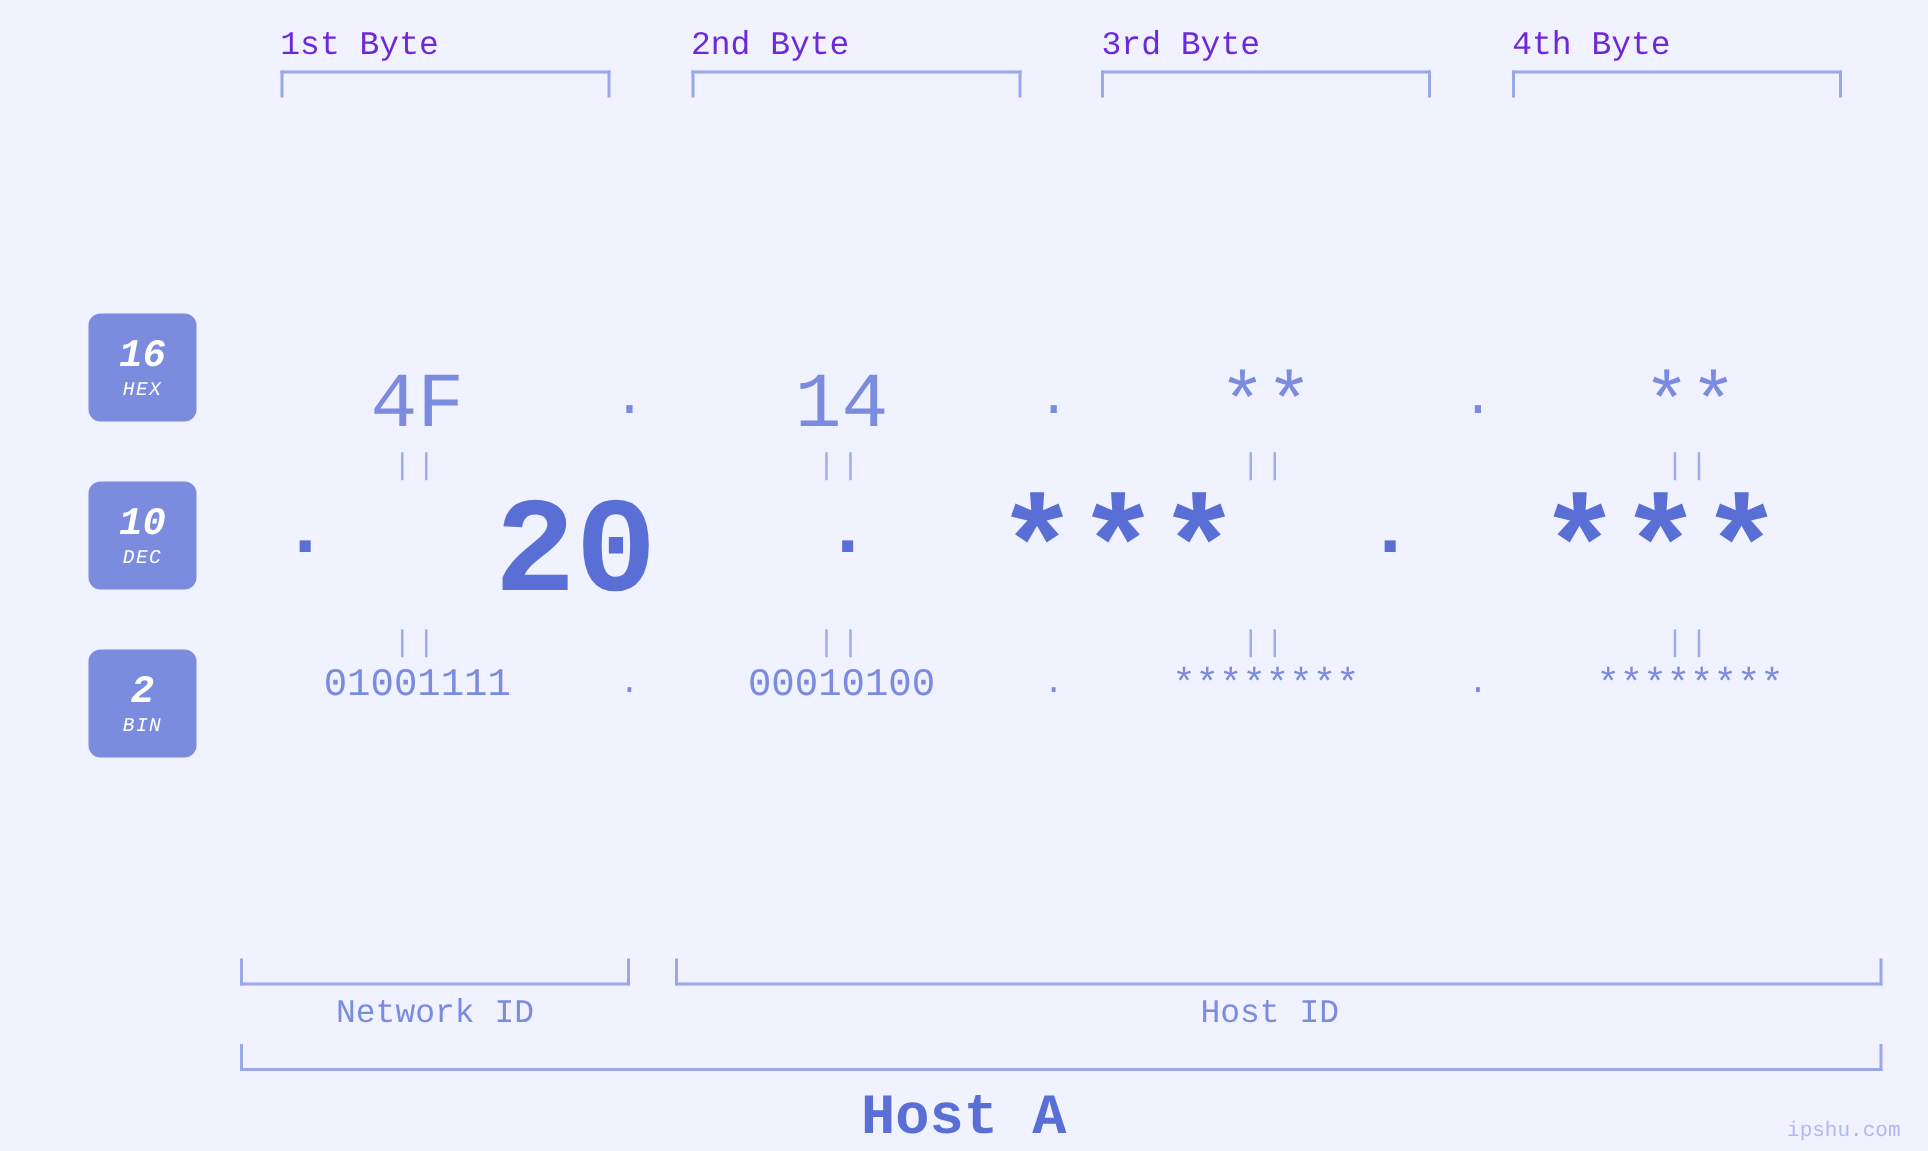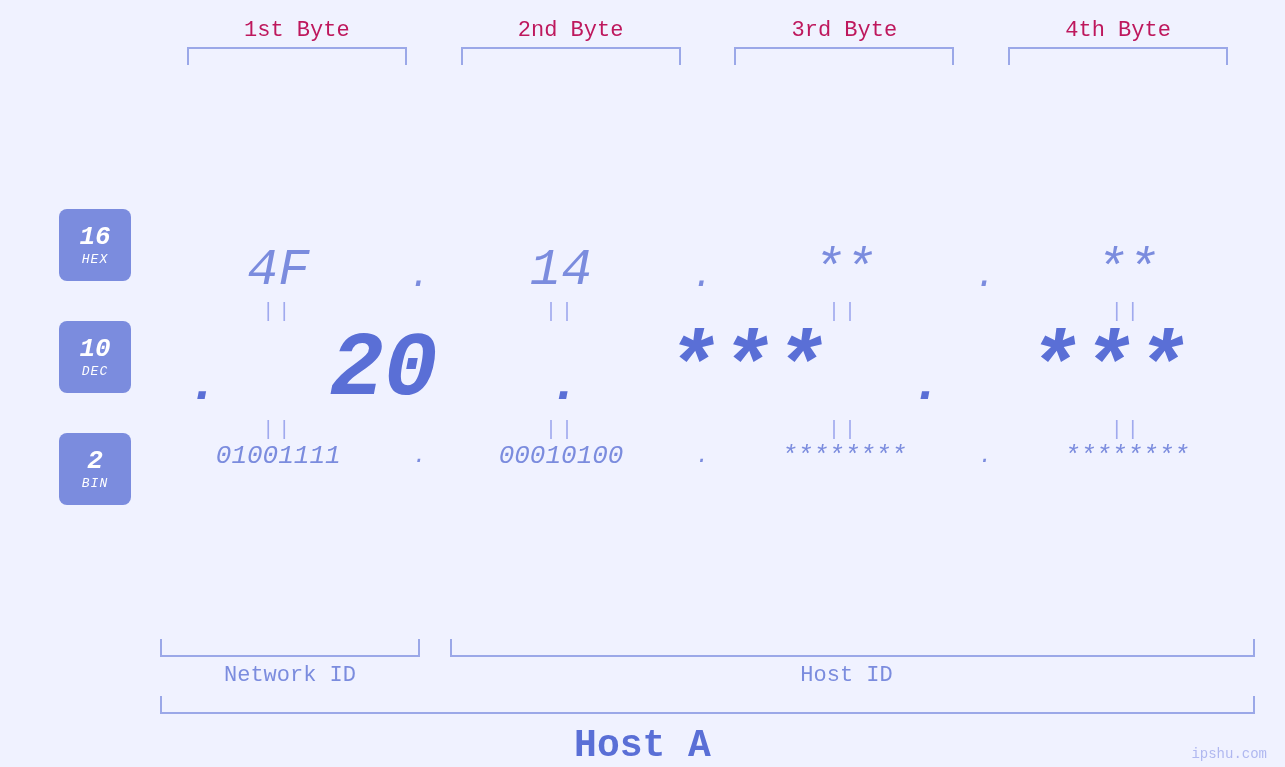--- a/index.html
+++ b/index.html
@@ -26,24 +26,24 @@
     .byte-headers {
       display: flex;
       width: 100%;
       padding-left: 160px;
       margin-top: 18px;
       justify-content: space-around;
       padding-right: 30px;
     }
 
     .byte-label {
-      color: #be185d;
+      color: #6d28d9;
       font-family: 'Courier New', Courier, monospace;
       font-size: 22px;
-      text-align: center;
+      text-align: left;
       width: 220px;
     }
 
     
     .brackets-top {
       display: flex;
       width: 100%;
       padding-left: 160px;
       padding-right: 30px;
       justify-content: space-around;
@@ -108,24 +108,23 @@
     .values-area {
       flex: 1;
       display: flex;
       flex-direction: column;
       gap: 0px;
     }
 
     
     .value-row {
       display: flex;
-      align-items: flex-end;
+      align-items: flex-start;
       justify-content: space-around;
       padding: 0 10px;
-      font-style: italic;
     }
 
     .value-cell {
       width: 220px;
       text-align: center;
       color: #7b8cde;
       font-family: 'Courier New', Courier, monospace;
     }
 
     .dot-cell {

